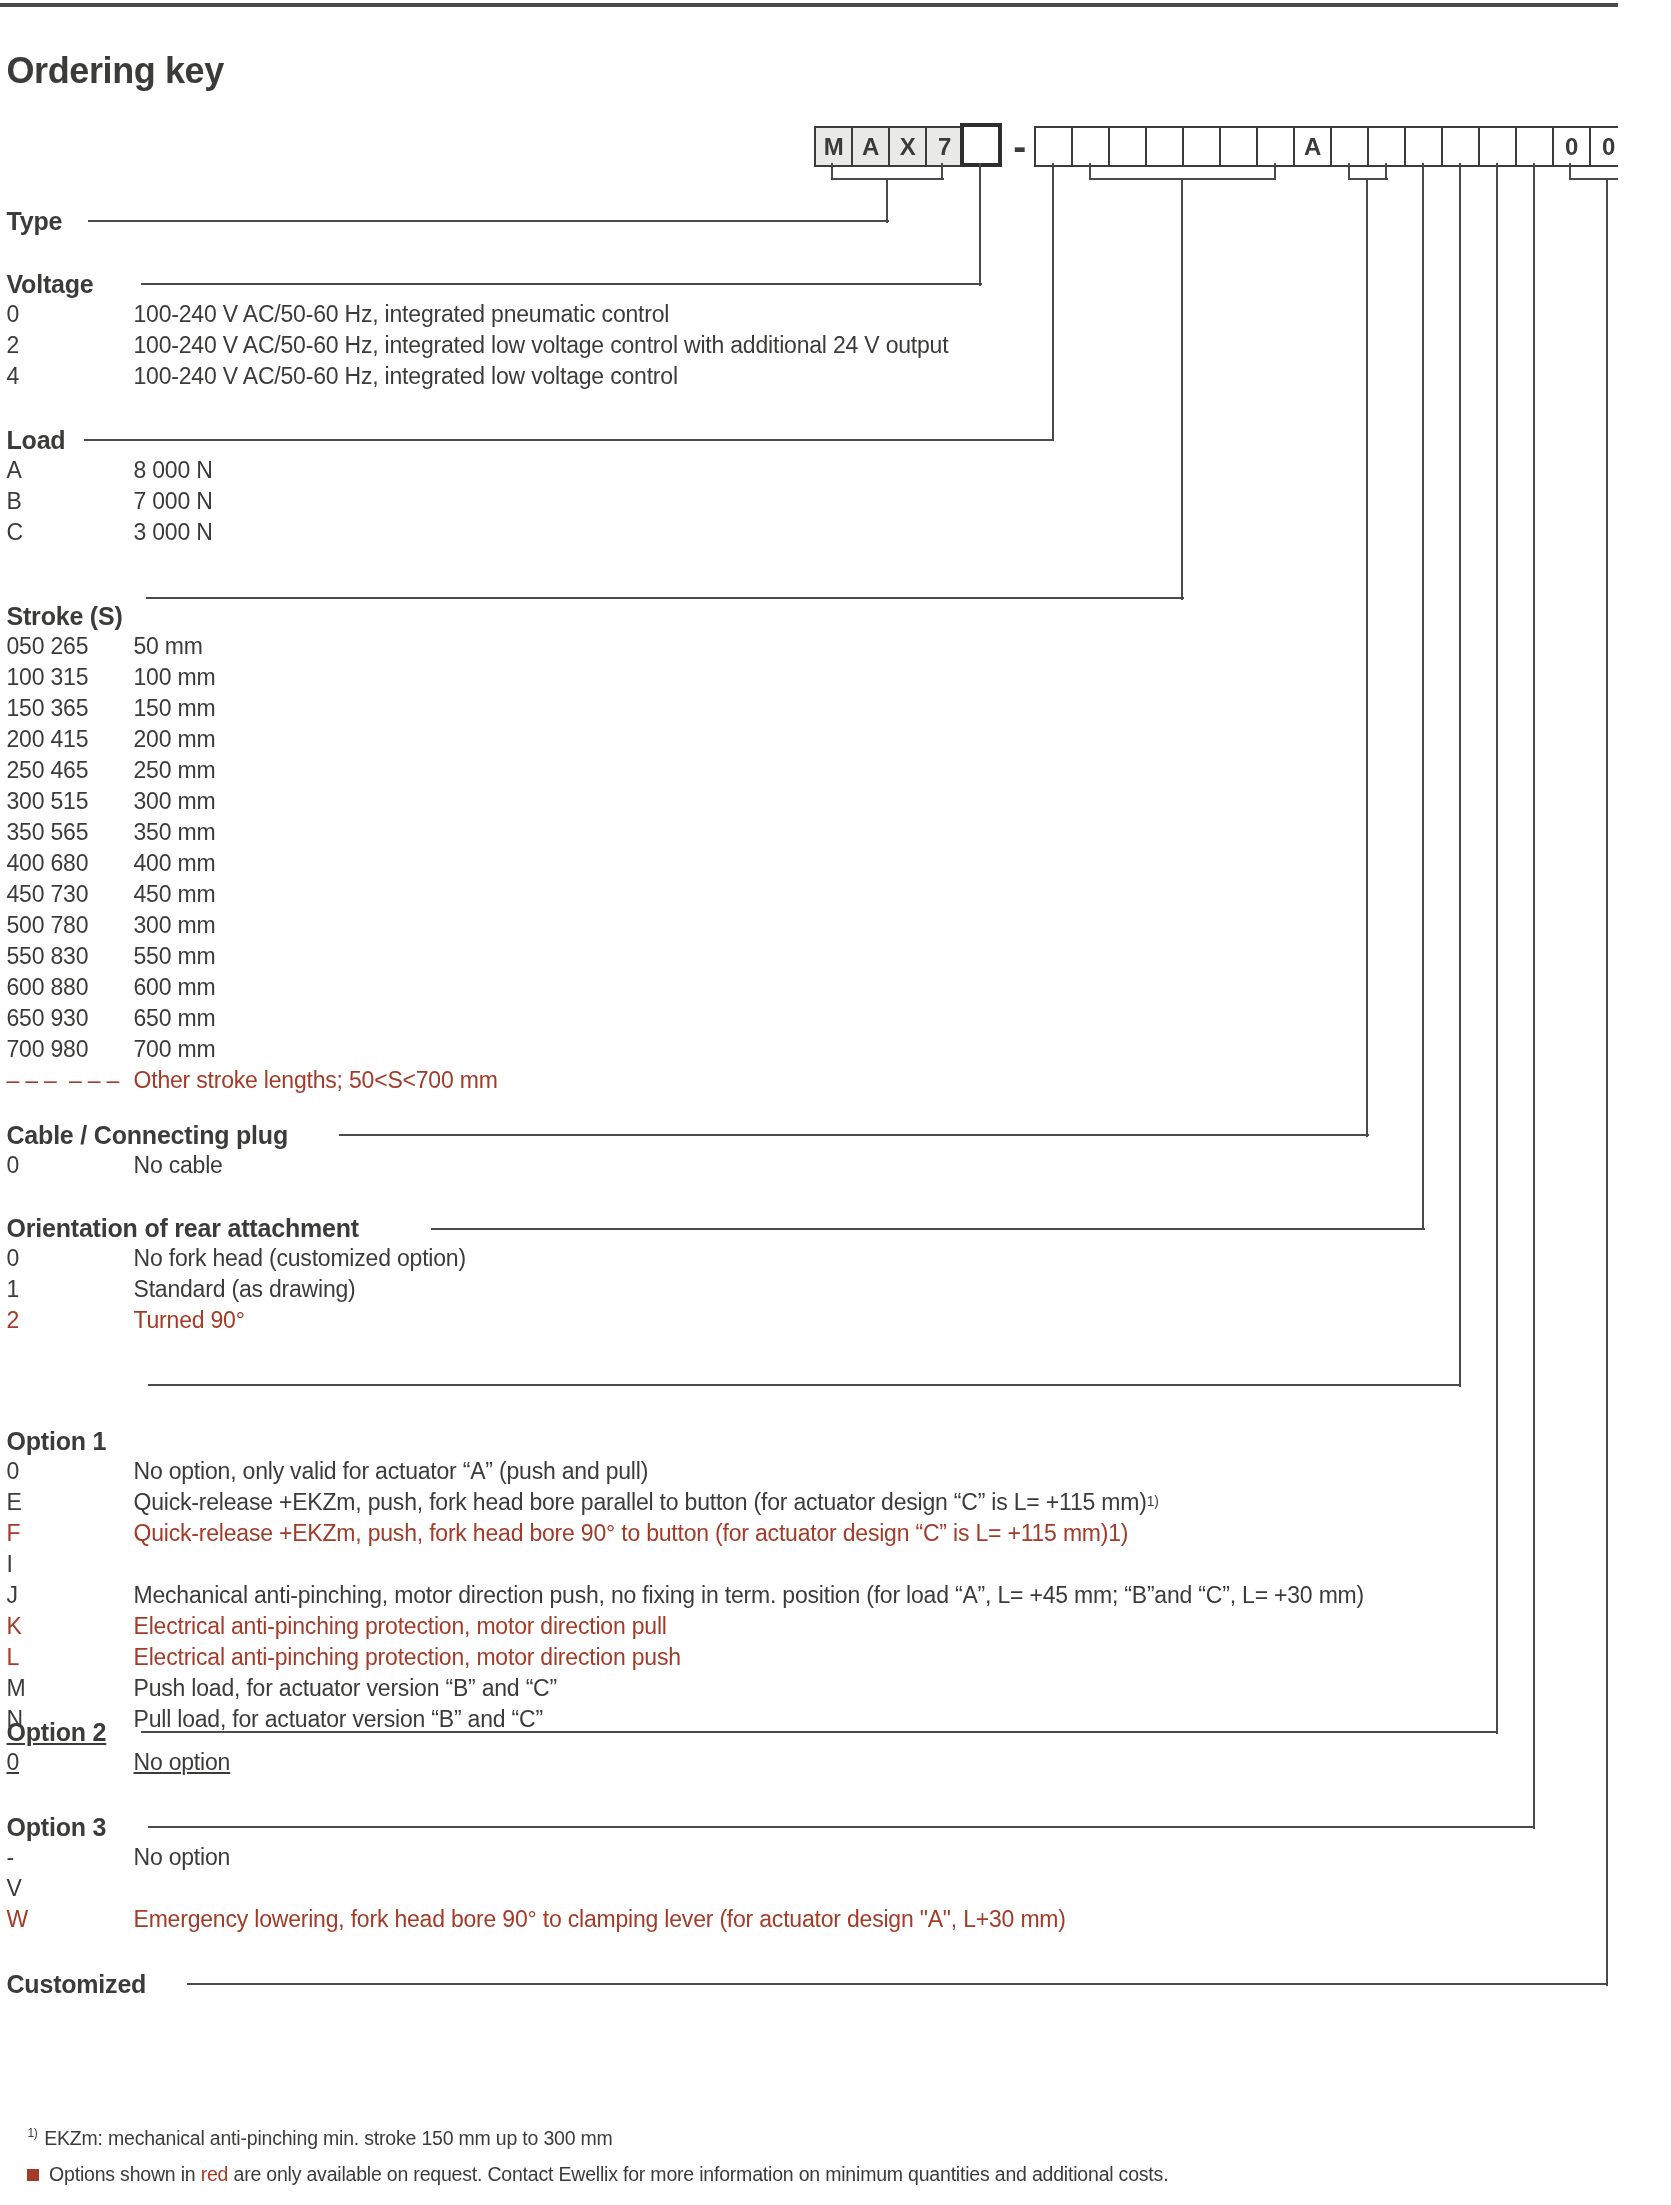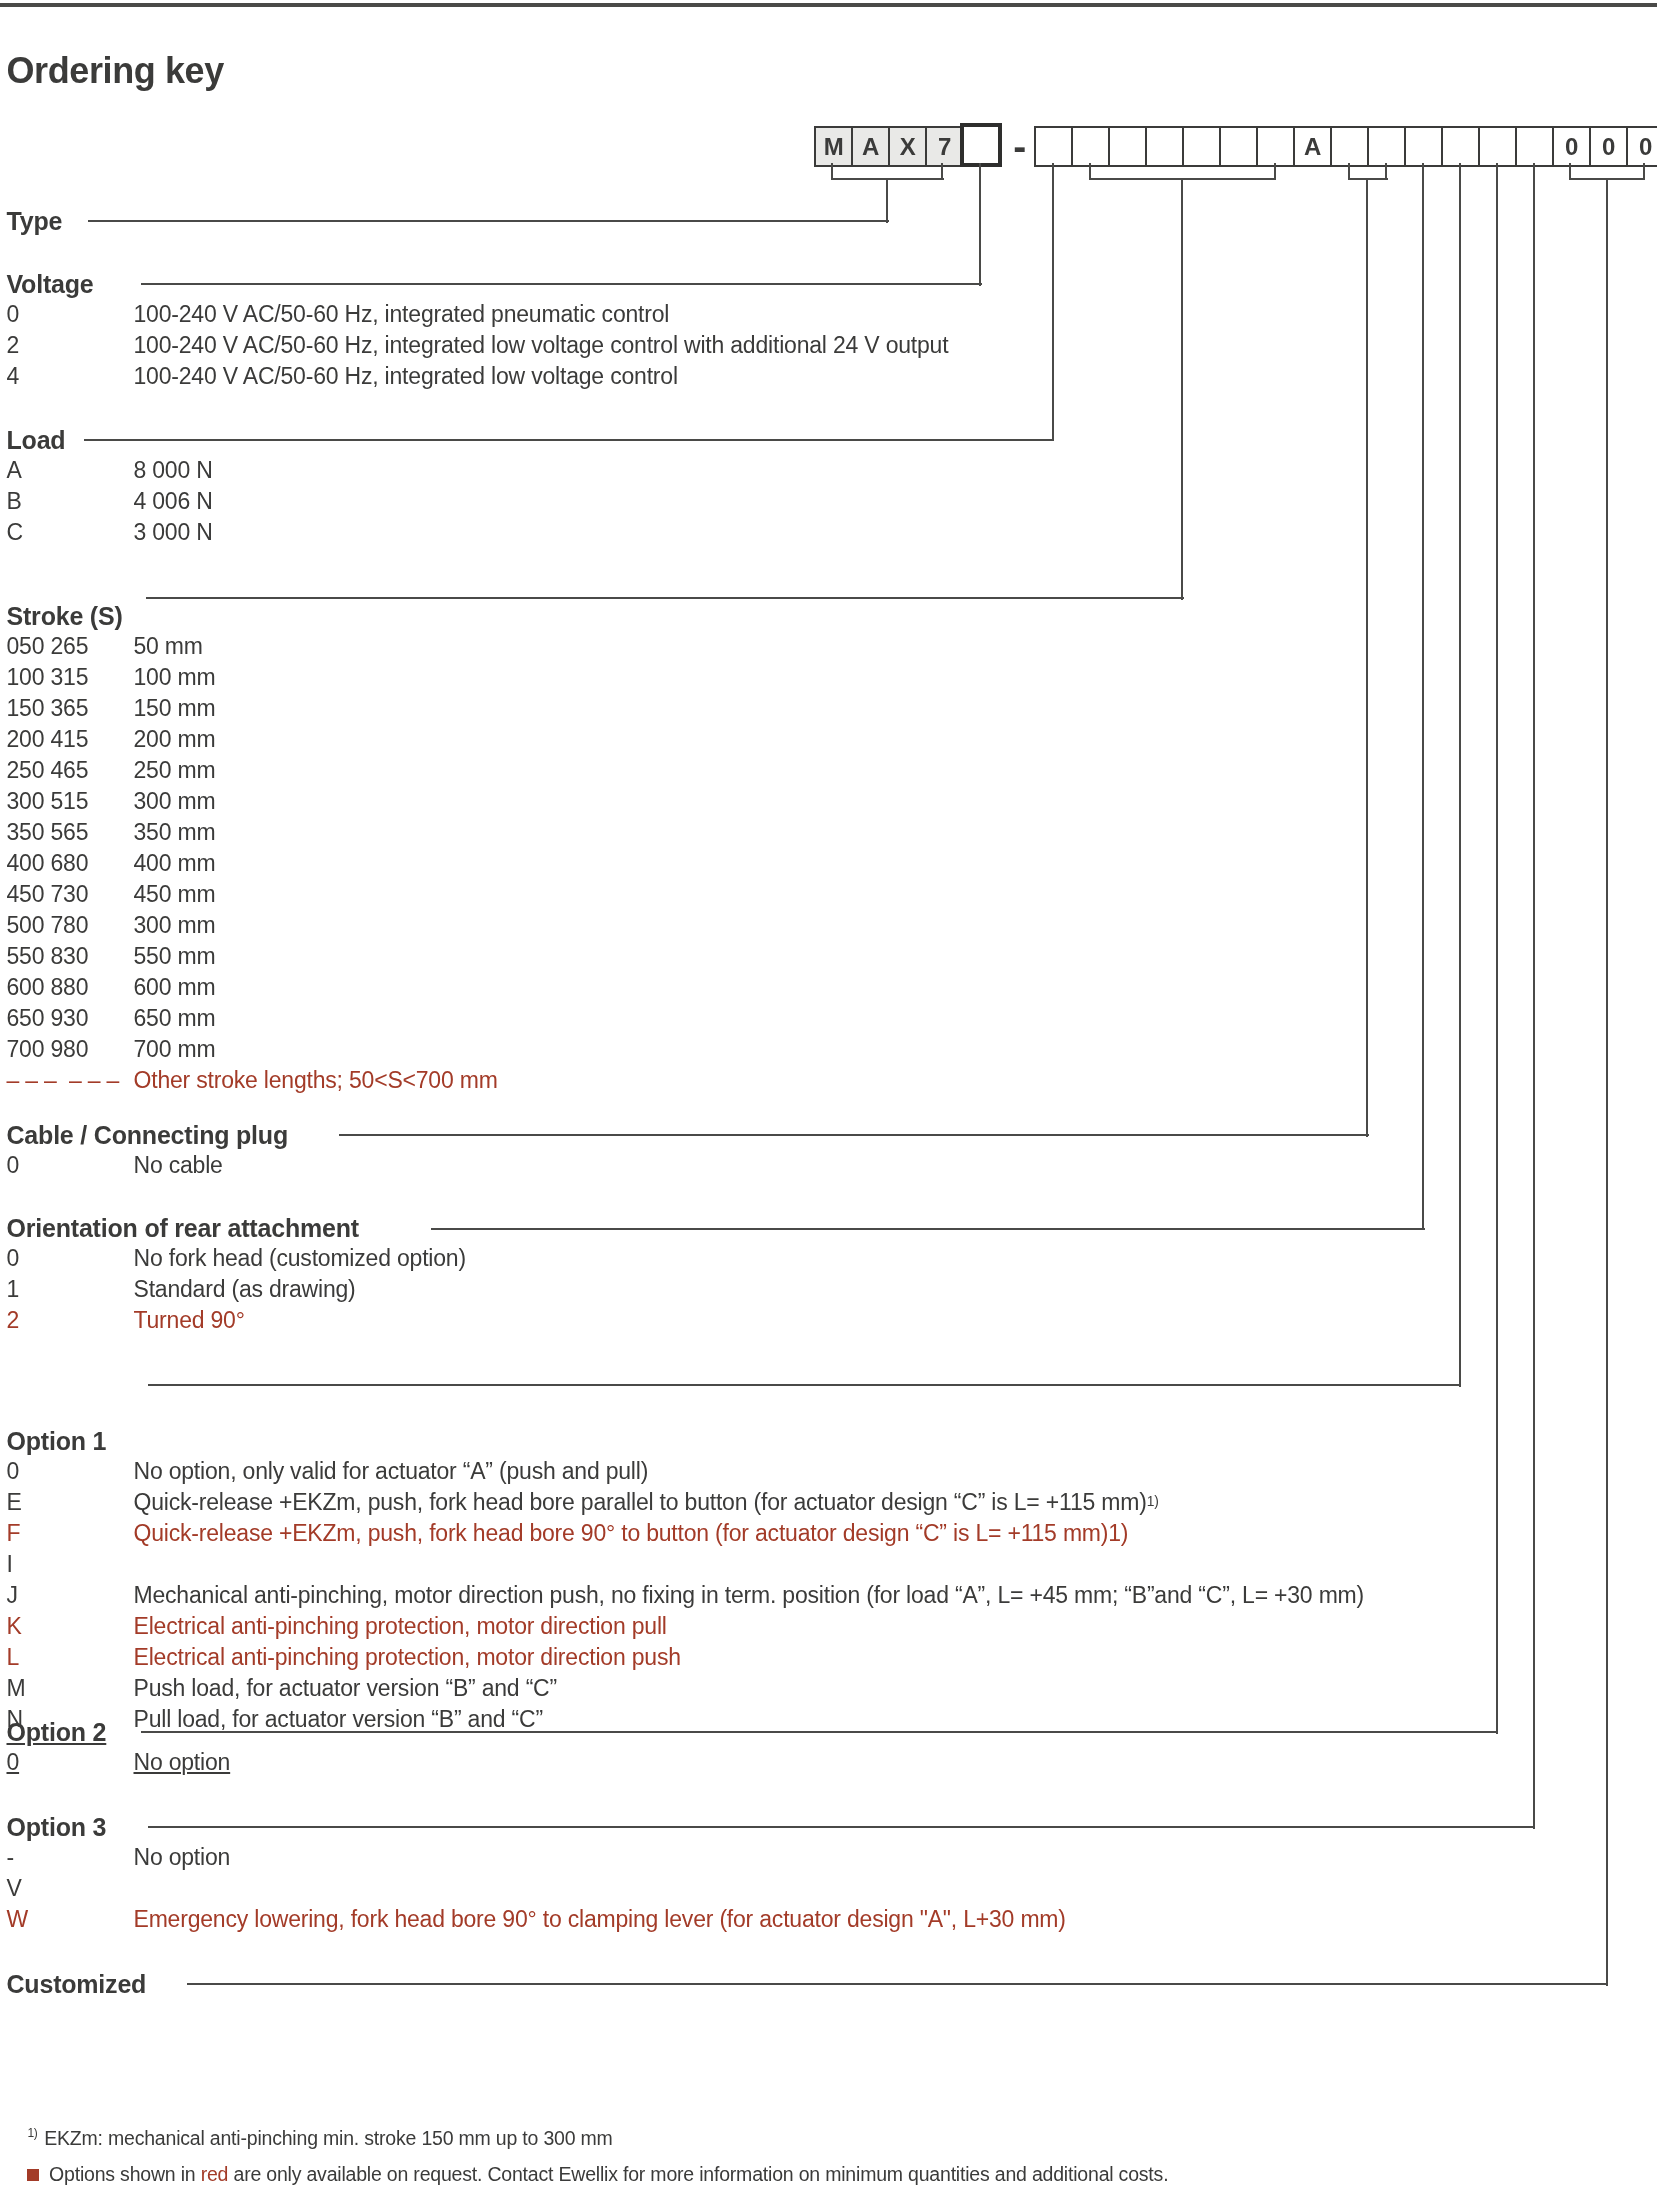--- a/index.html
+++ b/index.html
@@ -1,21 +1,21 @@
 <!DOCTYPE html>
 <html style="--text: #3b3b3a; --red: #a33b28; --line: #4a4a48; --boxborder: #3b3b3a; --grayfill: #e9e9e7;font-size:13px"><head>
 <meta charset="utf-8">
 <style>
   :root{
     --text:#3b3b3a; --red:#a33b28; --line:#4a4a48; --boxborder:#3b3b3a; --grayfill:#e9e9e7;
   }
   html,body{margin:0;padding:0;background:#ffffff;}
   .page{
     position:relative; width:1618px; height:2205px; background:#fff; overflow:hidden;
-    font-family:"Liberation Sans", sans-serif; color:var(--text);padding-left:39px;
+    font-family:"Liberation Sans", sans-serif; color:var(--text);
   }
   .top-rule{position:absolute; left:0; top:3.2px; width:1665px; height:4px; background:var(--line);}
   .page-title{position:absolute; left:6.5px; top:50px; font-size:36px; font-weight:bold; letter-spacing:-0.4px;}
 
   
   .boxgroup{position:absolute; display:flex; border:2.4px solid var(--boxborder); box-sizing:border-box; background:#fff;}
   .boxgroup .cell{flex:1 1 0; border-left:2.4px solid var(--boxborder); display:flex; align-items:center; justify-content:center;
                   font-size:24px; font-weight:bold; color:var(--text); letter-spacing:-0.4px;}
   .boxgroup .cell:first-child{border-left:none;}
   .gray .cell{background:var(--grayfill);}
@@ -146,21 +146,21 @@
   </div>
 
   <div class="section" style="top:427px;">
     <div class="title">Load</div>
     <div class="row">
       <span class="code">A</span>
       <span class="desc">8 000 N</span>
     </div>
     <div class="row">
       <span class="code">B</span>
-      <span class="desc">4 006 N</span>
+      <span class="desc">7 000 N</span>
     </div>
     <div class="row">
       <span class="code">C</span>
       <span class="desc">3 000 N</span>
     </div>
   </div>
 
   <div class="section" style="top:603px;">
     <div class="title">Stroke (S)</div>
     <div class="row"><span class="code">050 265</span><span class="desc">50 mm</span></div>

